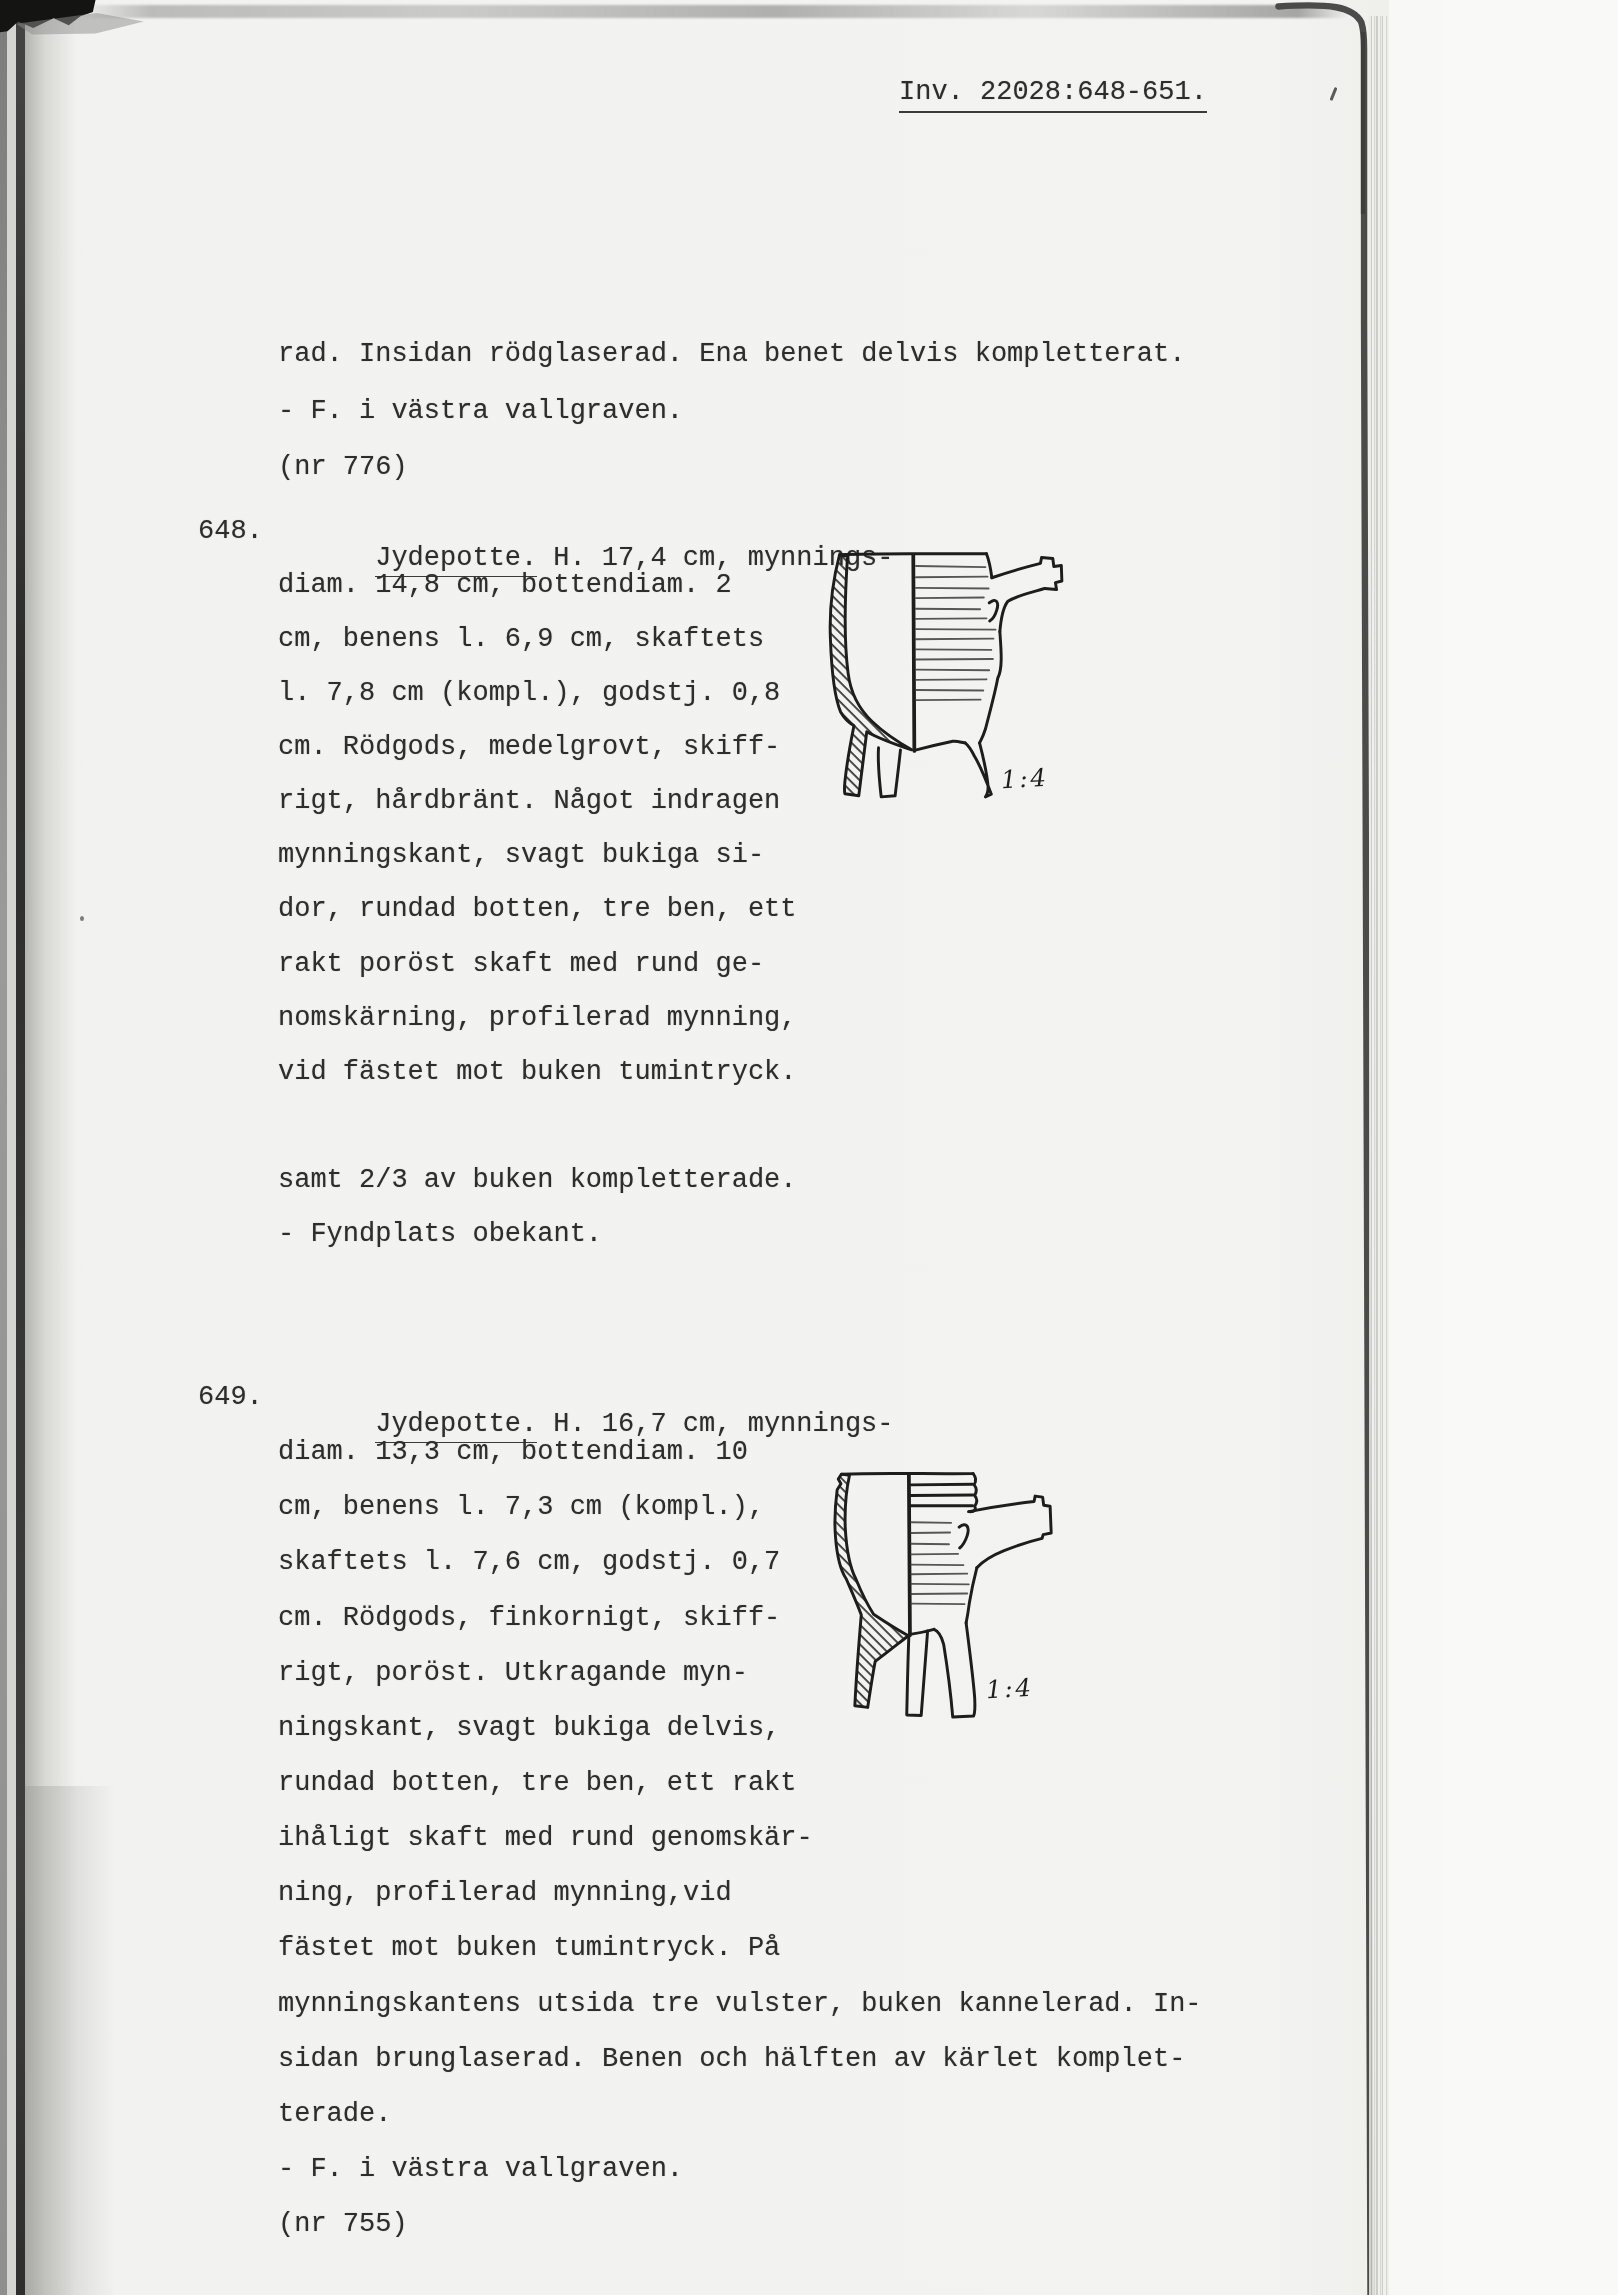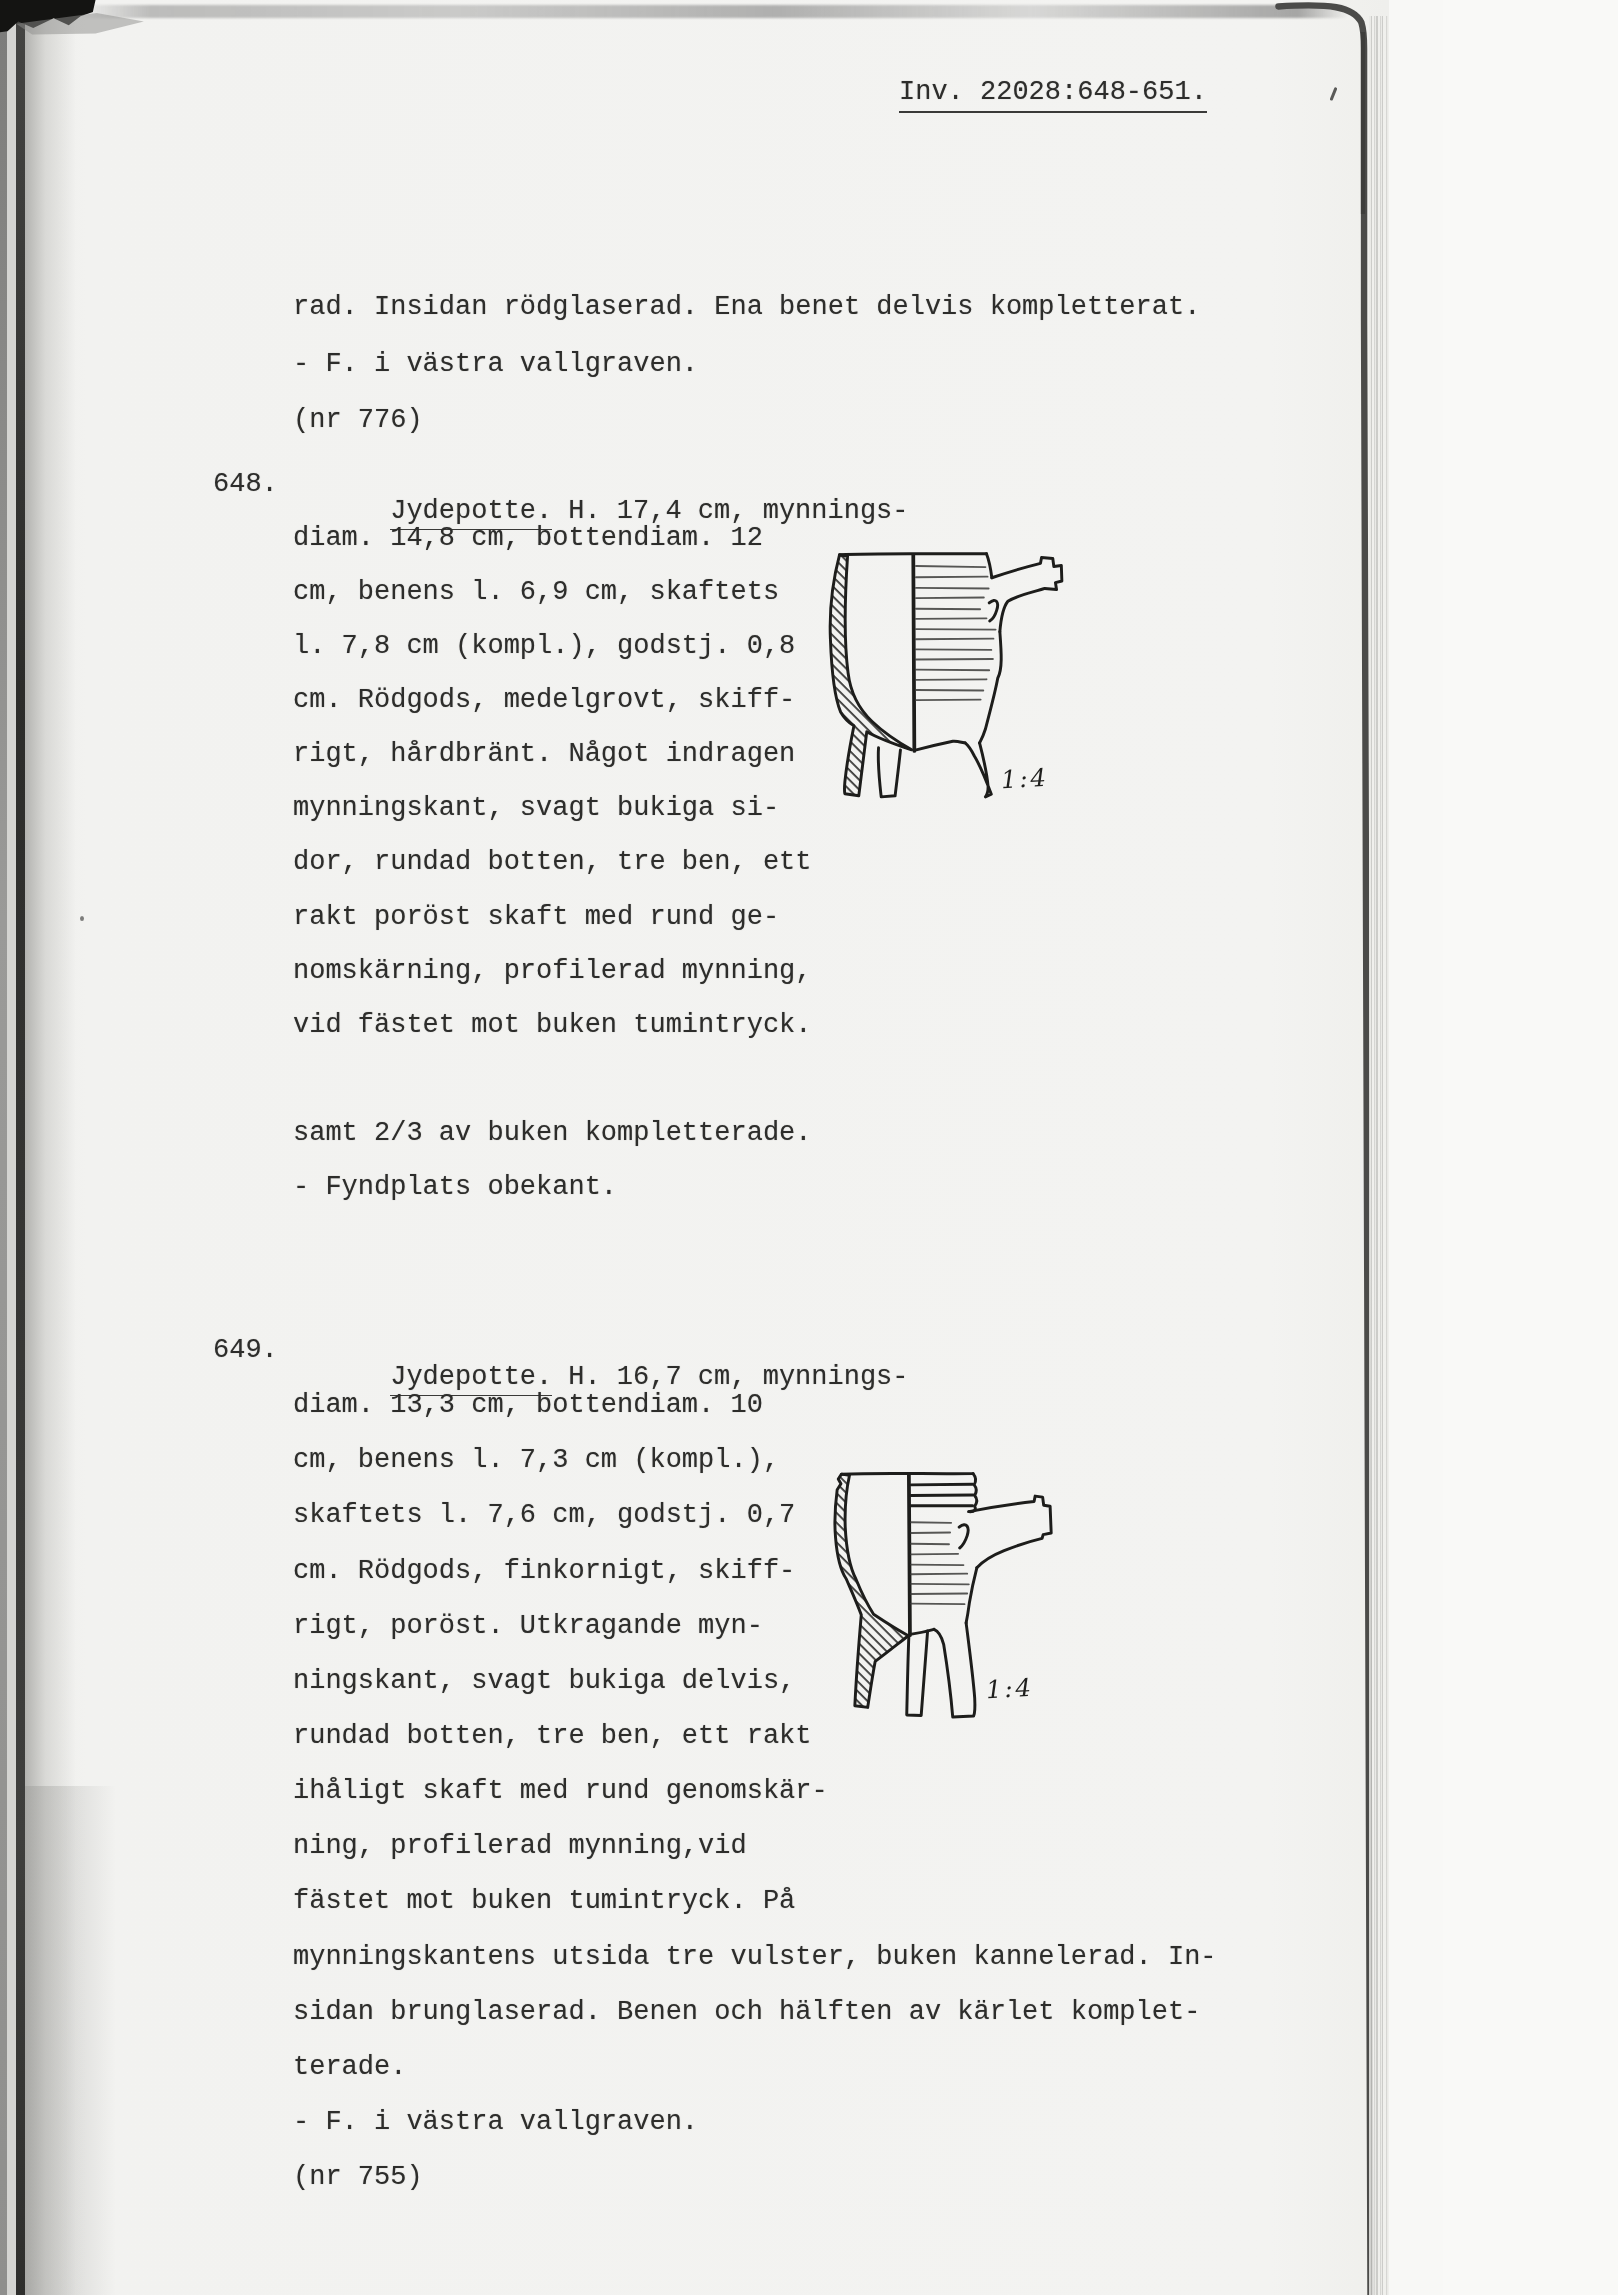--- a/index.html
+++ b/index.html
@@ -22,21 +22,21 @@
   .page-stack{position:absolute;left:1369px;top:16px;width:19px;height:2279px;opacity:.85;
       background:repeating-linear-gradient(90deg,#e9e9e6 0 1.6px,#c6c6c3 1.6px 2.7px,#f0f0ed 2.7px 4.8px,#d2d2cf 4.8px 5.9px);}
   .right-bg{position:absolute;left:1389px;right:0;top:0;bottom:0;background:#f8f8f6;}
   .tick-mark{position:absolute;left:1332px;top:87px;width:3.2px;height:14px;background:#5a5a58;
       border-radius:1.6px;transform:rotate(22deg);}
   .margin-dot{position:absolute;left:80px;top:916px;width:4.3px;height:5.4px;background:#4a4a48;
       border-radius:50%;opacity:.7;}
   
   .tw{position:absolute;font-size:27px;line-height:27px;color:#2d2d2b;white-space:pre;
       text-shadow:0 0 1.1px rgba(40,40,40,.35);}
-  .line{position:absolute;left:17px;}
+  .line{position:absolute;left:2px;margin-top:47px;}
   .entry-number{position:absolute;left:-80px;top:0;}
   .term{border-bottom:1.6px solid #3a3a38;padding-bottom:2.7px;}
   .rest{margin-left:16px;}
   .header{position:absolute;left:899px;top:79px;font-size:27px;line-height:27px;color:#2d2d2b;
       border-bottom:2.1px solid #3a3a38;padding-bottom:4.8px;text-shadow:0 0 1.1px rgba(40,40,40,.35);}
   
   .fig{position:absolute;}
   .fig svg{display:block;}
   .scale-label{position:absolute;font-family:"DejaVu Serif",serif;font-style:italic;font-size:24.6px;
       color:#1f1f1d;letter-spacing:2.7px;transform:rotate(-3deg);}
@@ -76,21 +76,21 @@
   <div class="tw" style="left:276px;top:294px;">
     <div class="line" style="top:0;">rad. Insidan rödglaserad. Ena benet delvis kompletterat.</div>
     <div class="line" style="top:57px;">- F. i västra vallgraven.</div>
     <div class="line" style="top:113px;">(nr 776)</div>
   </div>
 
   <div class="tw" style="left:276px;top:471px;">
     <div class="line" style="top:0;">
       <span class="entry-number">648.</span><span class="term">Jydepotte.</span><span class="rest">H. 17,4 cm, mynnings-</span>
     </div>
-    <div class="line" style="top:54px;">diam. 14,8 cm, bottendiam. 12</div>
+    <div class="line" style="top:54px;">diam. 14,8 cm, bottendiam. 2</div>
     <div class="line" style="top:108px;">cm, benens l. 6,9 cm, skaftets</div>
     <div class="line" style="top:162px;">l. 7,8 cm (kompl.), godstj. 0,8</div>
     <div class="line" style="top:216px;">cm. Rödgods, medelgrovt, skiff-</div>
     <div class="line" style="top:270px;">rigt, hårdbränt. Något indragen</div>
     <div class="line" style="top:324px;">mynningskant, svagt bukiga si-</div>
     <div class="line" style="top:378px;">dor, rundad botten, tre ben, ett</div>
     <div class="line" style="top:433px;">rakt poröst skaft med rund ge-</div>
     <div class="line" style="top:487px;">nomskärning, profilerad mynning,</div>
     <div class="line" style="top:541px;">vid fästet mot buken tumintryck.</div>
     <div class="line" style="top:649px;">samt 2/3 av buken kompletterade.</div>

